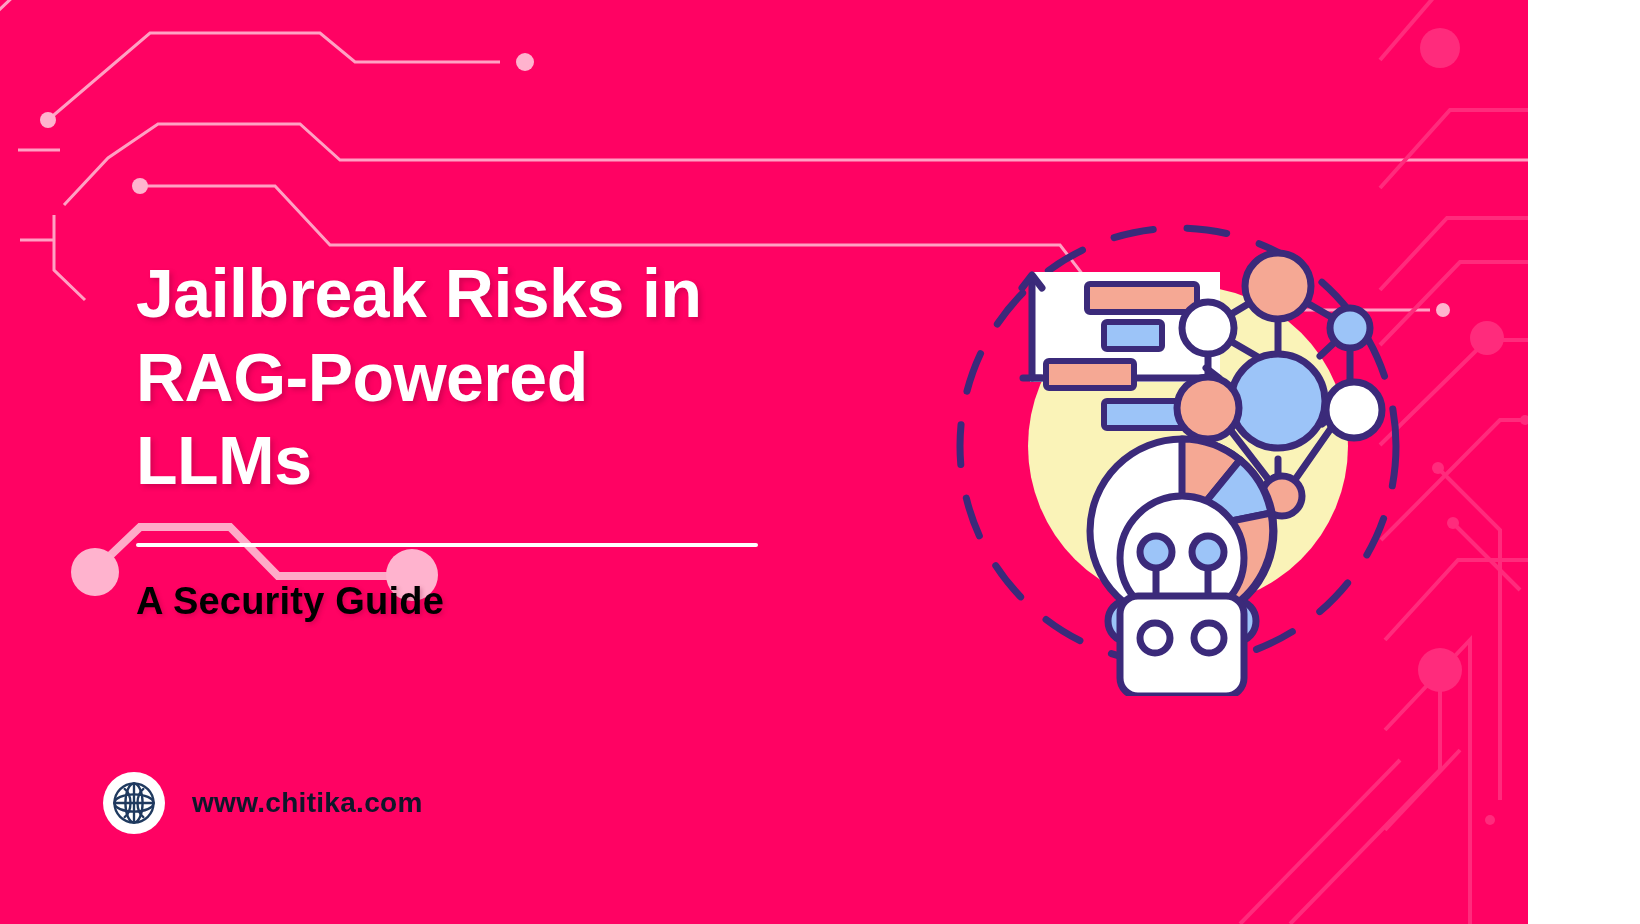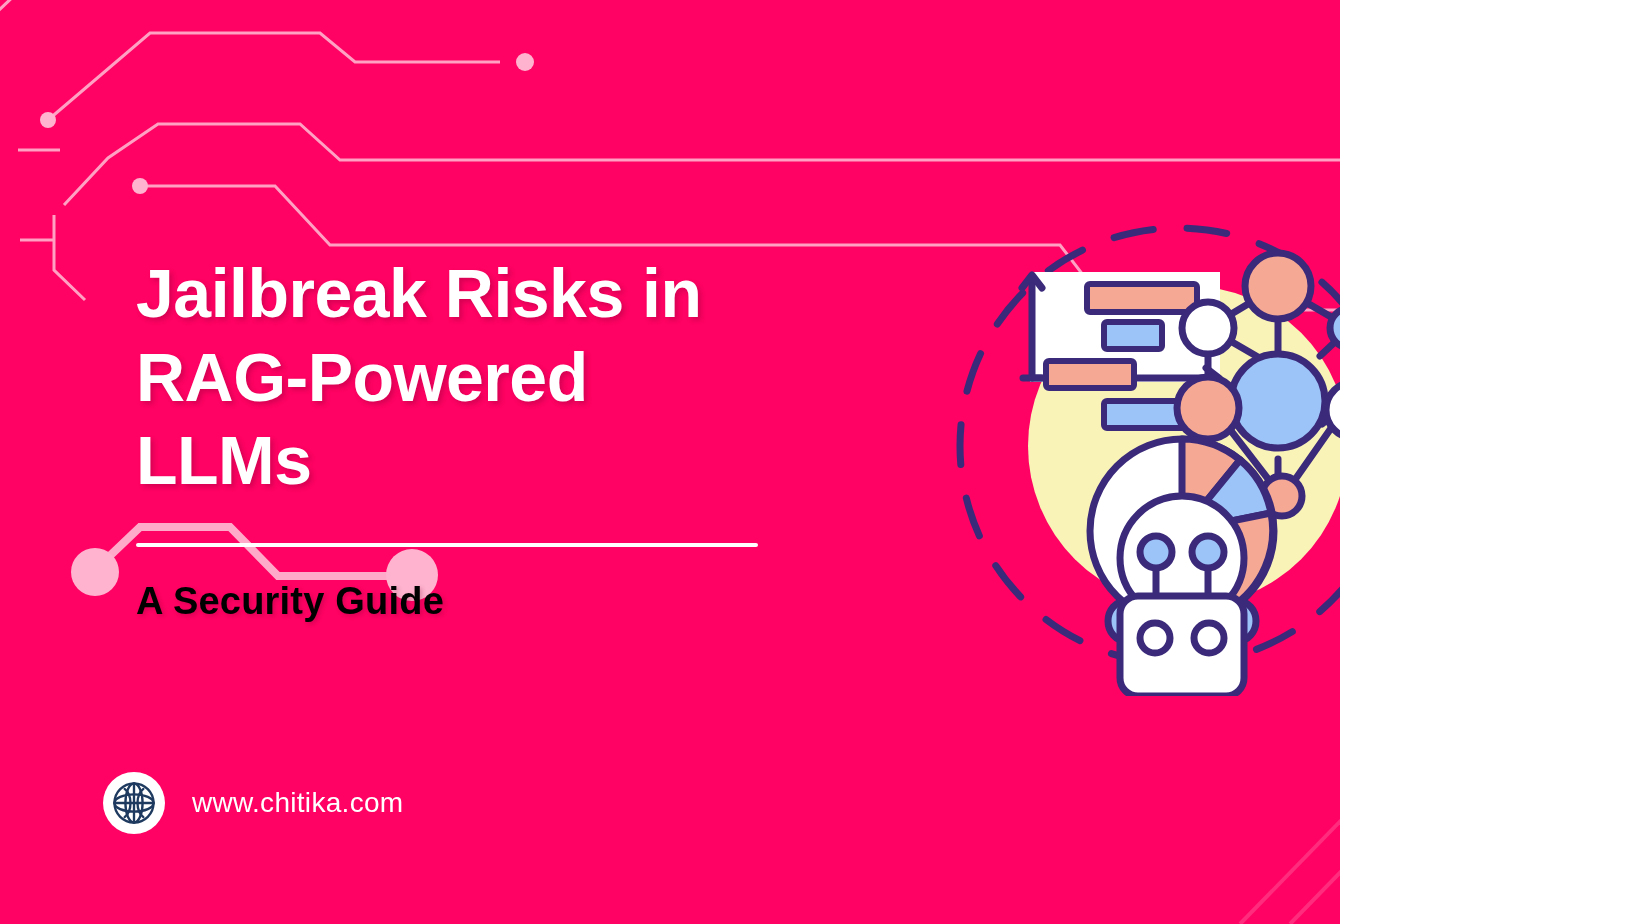--- a/index.html
+++ b/index.html
@@ -3,21 +3,21 @@
 <meta charset="utf-8">
 <style>
   * { margin:0; padding:0; box-sizing:border-box; }
   html, body {
     width:1640px; height:924px;
     overflow:hidden;
     font-family:"Liberation Sans", sans-serif;
   }
   .canvas {
     position:relative;
-    width:1340px; height:924px;
+    width:1528px; height:924px;
     background:#FF0263;
     overflow:hidden;
   }
   
   .circuit-layer {
     position:absolute; inset:0;
     pointer-events:none;
   }
   .circuit-tl { z-index:1; }
   .circuit-tr { z-index:1; }
@@ -65,22 +65,22 @@
   }
   .logo-badge {
     width:62px; height:62px;
     border-radius:50%;
     background:#ffffff;
     display:flex; align-items:center; justify-content:center;
     flex:0 0 auto;
   }
   .site-url {
     font-size:28px;
-    font-weight:normal;
-    color:#ffffff;
+    font-weight:bold;
+    color:#0f172a;
     letter-spacing:0.3px;
   }
 
   
   .illustration {
     position:absolute;
     left:930px; top:196px;
     width:500px; height:500px;
     z-index:4;
   }

